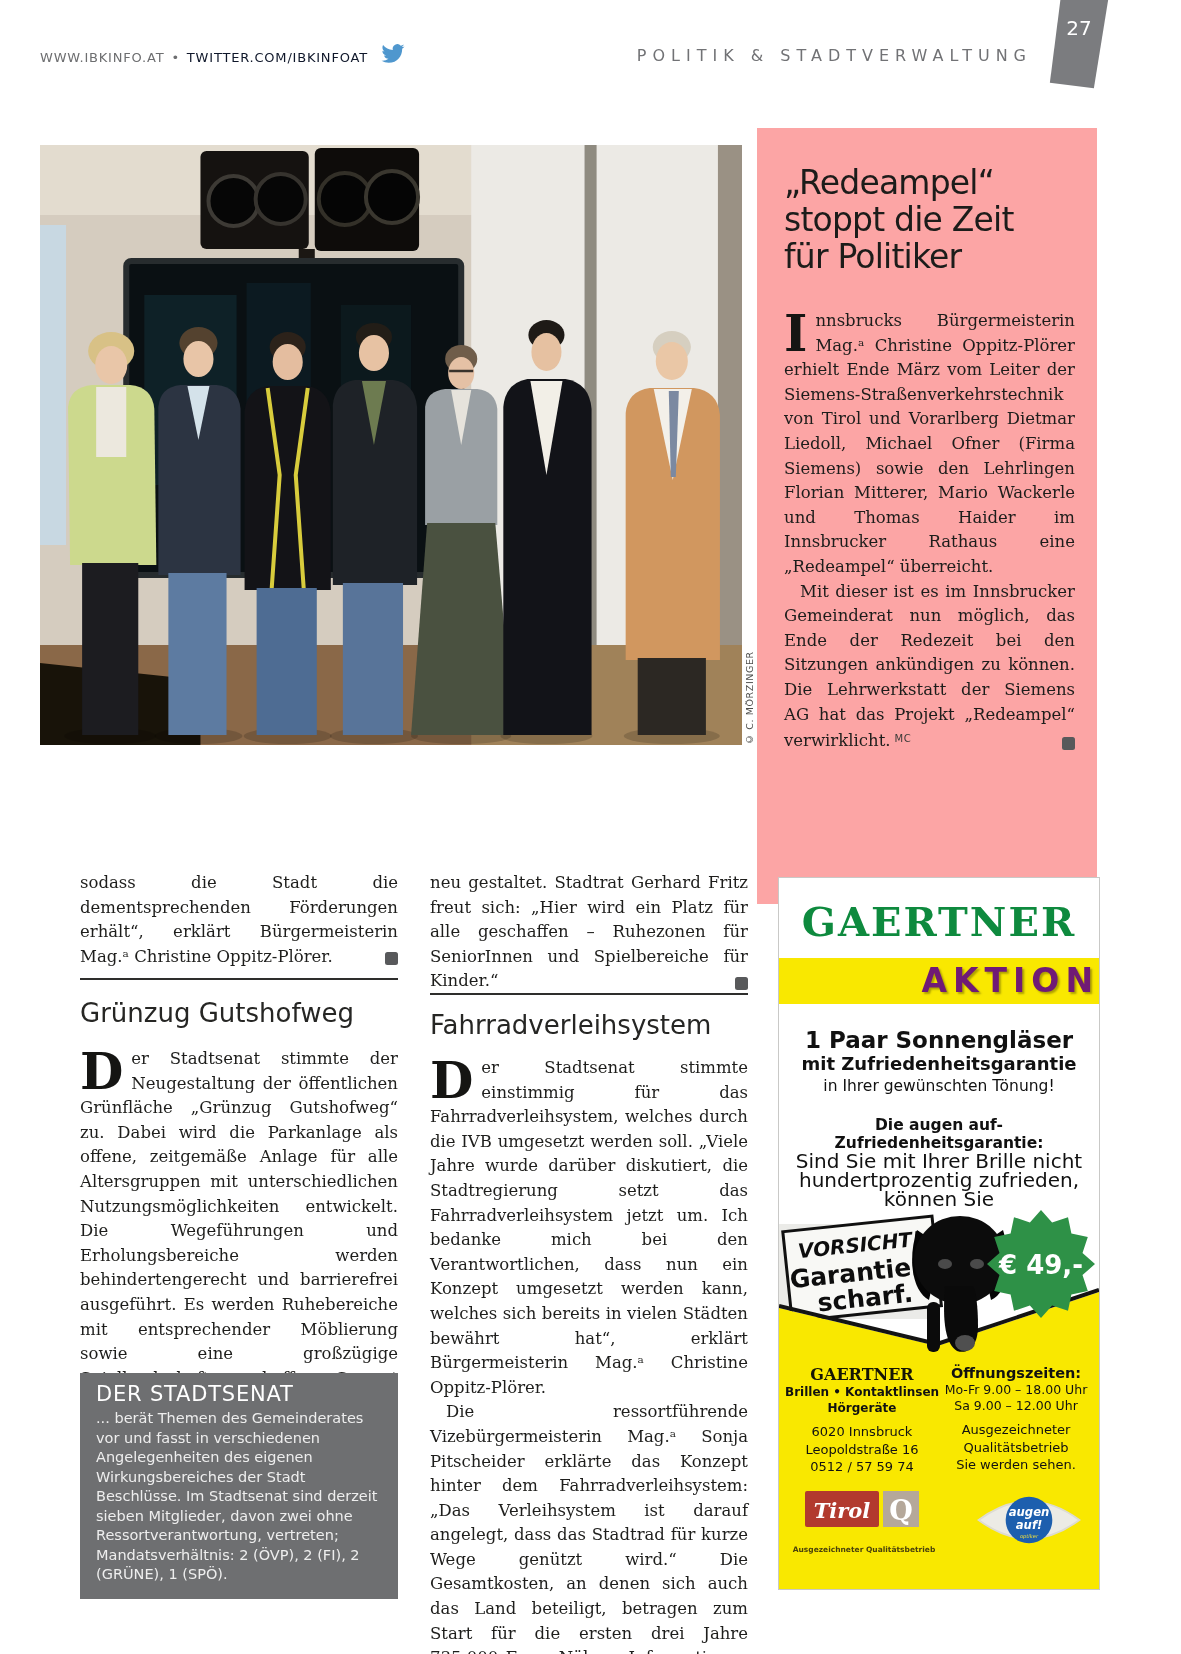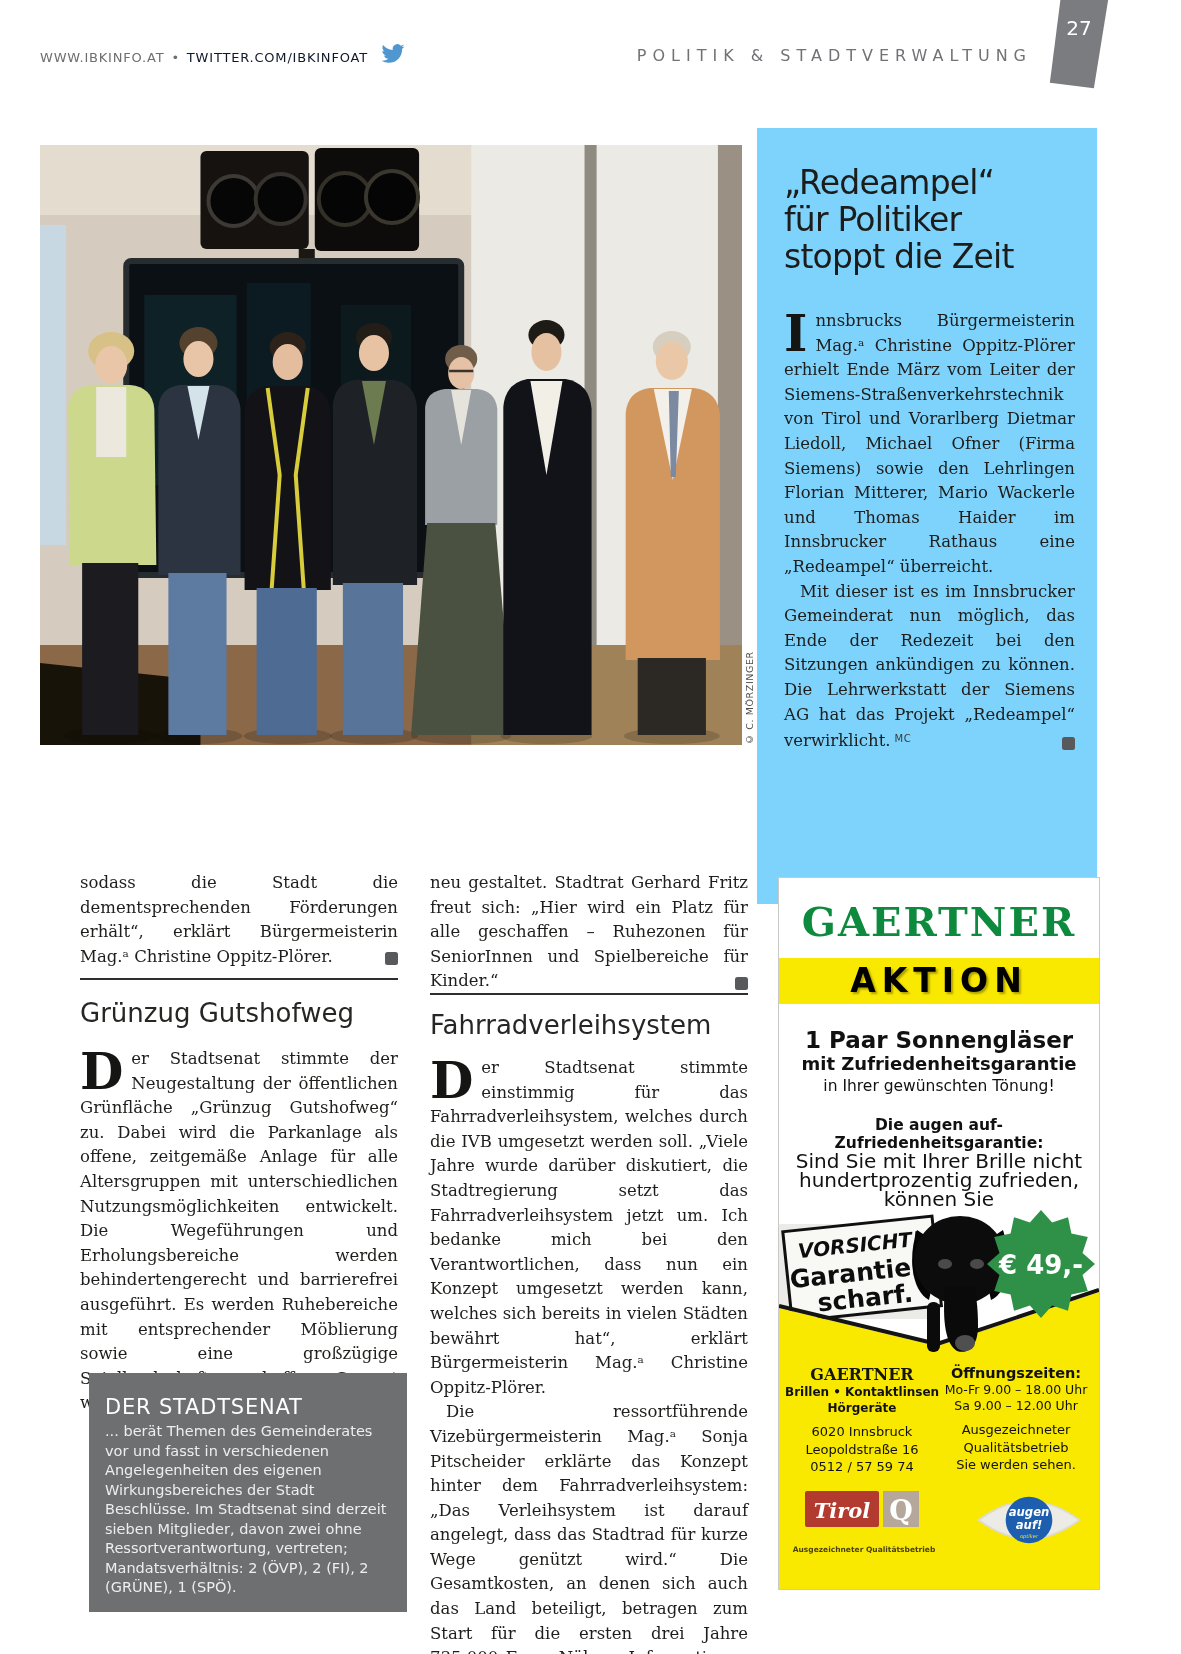--- a/index.html
+++ b/index.html
@@ -20,21 +20,21 @@
               font-family:"DejaVu Sans", sans-serif; font-size:20px; color:#fff; }
 
   
   .photo { position:absolute; left:40px; top:145px; width:702px; height:600px; overflow:hidden; }
   .photo svg { width:100%; height:100%; display:block; }
   .photo-credit { position:absolute; left:744px; top:578px; height:167px; writing-mode:vertical-rl;
                   transform:rotate(180deg); font-family:"DejaVu Sans", sans-serif; font-size:9.5px;
                   letter-spacing:0.6px; color:#4c4c4a; }
 
   
-  .feature-panel { position:absolute; left:757px; top:128px; width:340px; height:776px; background:#7dd3fc; }
+  .feature-panel { position:absolute; left:757px; top:128px; width:340px; height:776px; background:#fca5a5; }
   .feature-headline { margin:36px 18px 0 27px; font-family:"DejaVu Sans", sans-serif; font-weight:400;
                       font-size:33px; line-height:37px; letter-spacing:-0.8px; color:#1c1c1a; }
   .feature-body { position:relative; margin:34px 22px 0 27px; font-size:16.5px; line-height:24.6px;
                   text-align:justify; color:#1d1d1b; }
   .feature-body p.indent { text-indent:16px; }
   .dropcap { float:left; font-family:"DejaVu Serif", serif; font-weight:bold; font-size:50px;
              line-height:41px; padding:4px 8px 0 0; color:#151513; }
   .initials { font-family:"DejaVu Sans", sans-serif; font-size:10px; letter-spacing:0.5px;
               color:#3a3a38; vertical-align:4px; padding-left:4px; }
   .endsq { position:absolute; right:0; bottom:4px; width:13px; height:13px; border-radius:2.5px;
@@ -49,33 +49,33 @@
   .col1-rule { left:80px; top:978px; }
   .col2-rule { left:430px; top:993px; }
   .col-heading { position:absolute; font-family:"DejaVu Sans", sans-serif; font-weight:400;
                  font-size:26px; color:#262624; }
   .col1-heading { left:80px; top:998px; }
   .col2-heading { left:430px; top:1010px; }
   .col1-p2 { left:80px; top:1047px; }
   .col2-body { left:430px; top:1056px; }
   .col2-body p.indent { text-indent:16px; }
 
-  .senat-box { position:absolute; left:89px; top:1373px; width:318px; min-height:188px;
-               background:#6e6f71; padding:22px 16px 14px; font-family:"DejaVu Sans", sans-serif; }
+  .senat-box { position:absolute; left:80px; top:1373px; width:318px; min-height:188px;
+               background:#6e6f71; padding:9px 16px 14px; font-family:"DejaVu Sans", sans-serif; }
   .senat-title { font-size:21px; font-weight:400; letter-spacing:0.8px; color:#ffffff; margin-bottom:3px; }
   .senat-text { font-size:14.5px; line-height:19.5px; color:#eeeeee; }
 
   
   .ad { position:absolute; left:778px; top:877px; width:322px; height:713px; background:#fff;
         border:1px solid #c9c9c7; text-align:center; font-family:"DejaVu Sans", sans-serif; color:#111; }
   .ad-brand { margin-top:20px; font-family:"DejaVu Serif", serif; font-weight:bold; font-size:40px;
               letter-spacing:2px; color:#0e8a3e; }
-  .ad-banner { margin-top:13px; height:46px; line-height:46px; background:#f9e800; color:#000000;
+  .ad-banner { margin-top:13px; height:46px; line-height:46px; background:#f9e800; color:#701a75;
                font-size:33px; font-weight:bold; letter-spacing:6px;
-               text-shadow:2px 2px 2px rgba(125,115,0,0.6); }
+               text-shadow:2px 2px 2px rgba(125,115,0,0.6);text-align:right; }
   .ad-offer-title { margin-top:23px; font-size:23px; font-weight:bold; }
   .ad-offer-sub { font-size:18px; font-weight:bold; }
   .ad-offer-note { margin-top:3px; font-size:15.5px; }
   .ad-guar-title { margin-top:21px; font-size:15.5px; font-weight:bold; }
   .ad-guar-line { font-size:20px; line-height:19px; }
   .ad-dog { position:absolute; left:0; top:328px; width:320px; height:150px; }
   .ad-dog svg { width:100%; height:100%; display:block; }
   .ad-bottom { position:absolute; left:0; top:478px; width:320px; height:233px; background:#f9e800; }
   .ad-cols { display:flex; padding:9px 6px 0; }
   .ad-col { width:50%; }
@@ -188,22 +188,22 @@
         <polygon points="627,246 637,246 634,332 629,332" fill="#7b89a1"></polygon>
         <rect x="596" y="513" width="68" height="77" fill="#2c2823"></rect>
       </g>
     </svg>
   </div>
   <div class="photo-credit">© C. MÖRZINGER</div>
 
   <div class="feature-panel">
     <h1 class="feature-headline">
       <span style="display:block">„Redeampel“</span>
+      <span style="display:block">stoppt die Zeit</span>
       <span style="display:block">für Politiker</span>
-      <span style="display:block">stoppt die Zeit</span>
     </h1>
     <div class="feature-body">
       <p><span class="dropcap">I</span><span>nnsbrucks Bürgermeisterin Mag.ᵃ Christine Oppitz-Plörer erhielt Ende März vom Leiter der Siemens-Straßenverkehrstechnik von Tirol und Vorarlberg Dietmar Liedoll, Michael Ofner (Firma Siemens) sowie den Lehrlingen Florian Mitterer, Mario Wackerle und Thomas Haider im Innsbrucker Rathaus eine „Redeampel“ überreicht.</span></p>
       <p class="indent"><span>Mit dieser ist es im Innsbrucker Gemeinderat nun möglich, das Ende der Redezeit bei den Sitzungen ankündigen zu können. Die Lehrwerkstatt der Siemens AG hat das Projekt „Redeampel“ verwirklicht.</span><span class="initials">MC</span></p>
       <span class="endsq"></span>
     </div>
   </div>
 
   <div class="para-block col1-p1">
     <span>sodass die Stadt die dementsprechenden Förderungen erhält“, erklärt Bürgermeisterin Mag.ᵃ Christine Oppitz-Plörer.</span>

